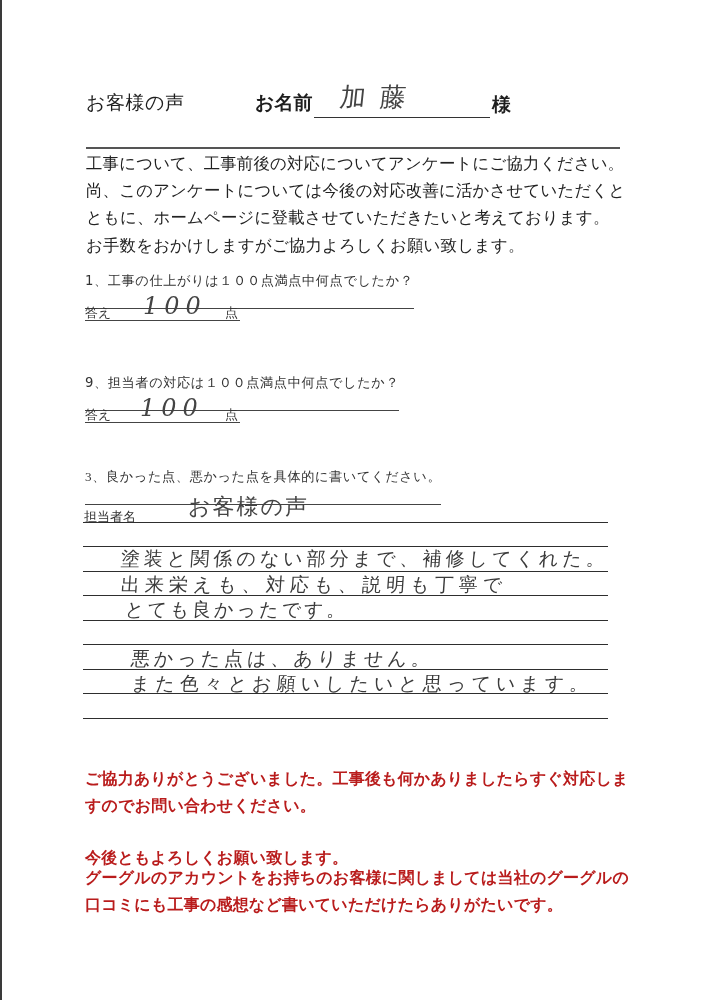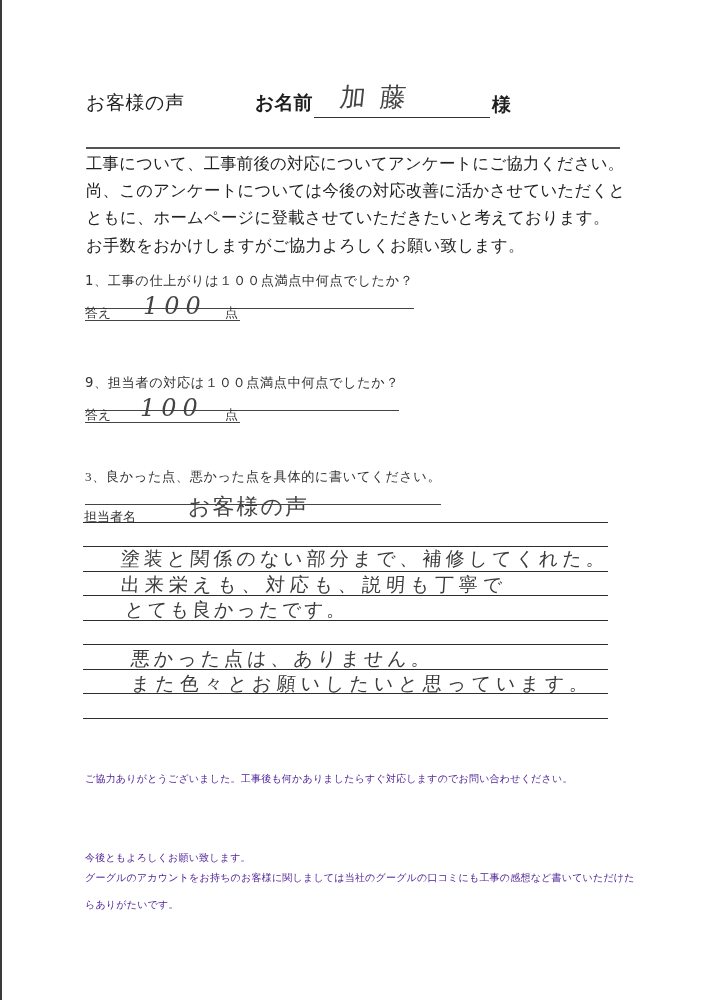--- a/index.html
+++ b/index.html
@@ -103,22 +103,22 @@
     }
     .hw {
       font-family: "DejaVu Serif", serif;
       font-size: 19px; color: #3a3a3a; letter-spacing: 3px;
       transform: skewX(-4deg);
       transform-origin: left bottom;
     }
 
     .closing {
       left: 85px;
-      font-size: 10px; color: #4c1d95; line-height: 27px;
-      width: 560px; white-space: normal; letter-spacing: 0.2px;
+      font-size: 16px; color: #b91c1c; line-height: 27px;
+      width: 560px; white-space: normal; letter-spacing: 0.2px; font-weight: bold;
     }
     .c1 { top: 765px; }
     .c2 { top: 864px; }
     .c3 { top: 844px; }
   </style>
 </head>
 <body>
 
 <div class="page-edge-left"></div>
 

